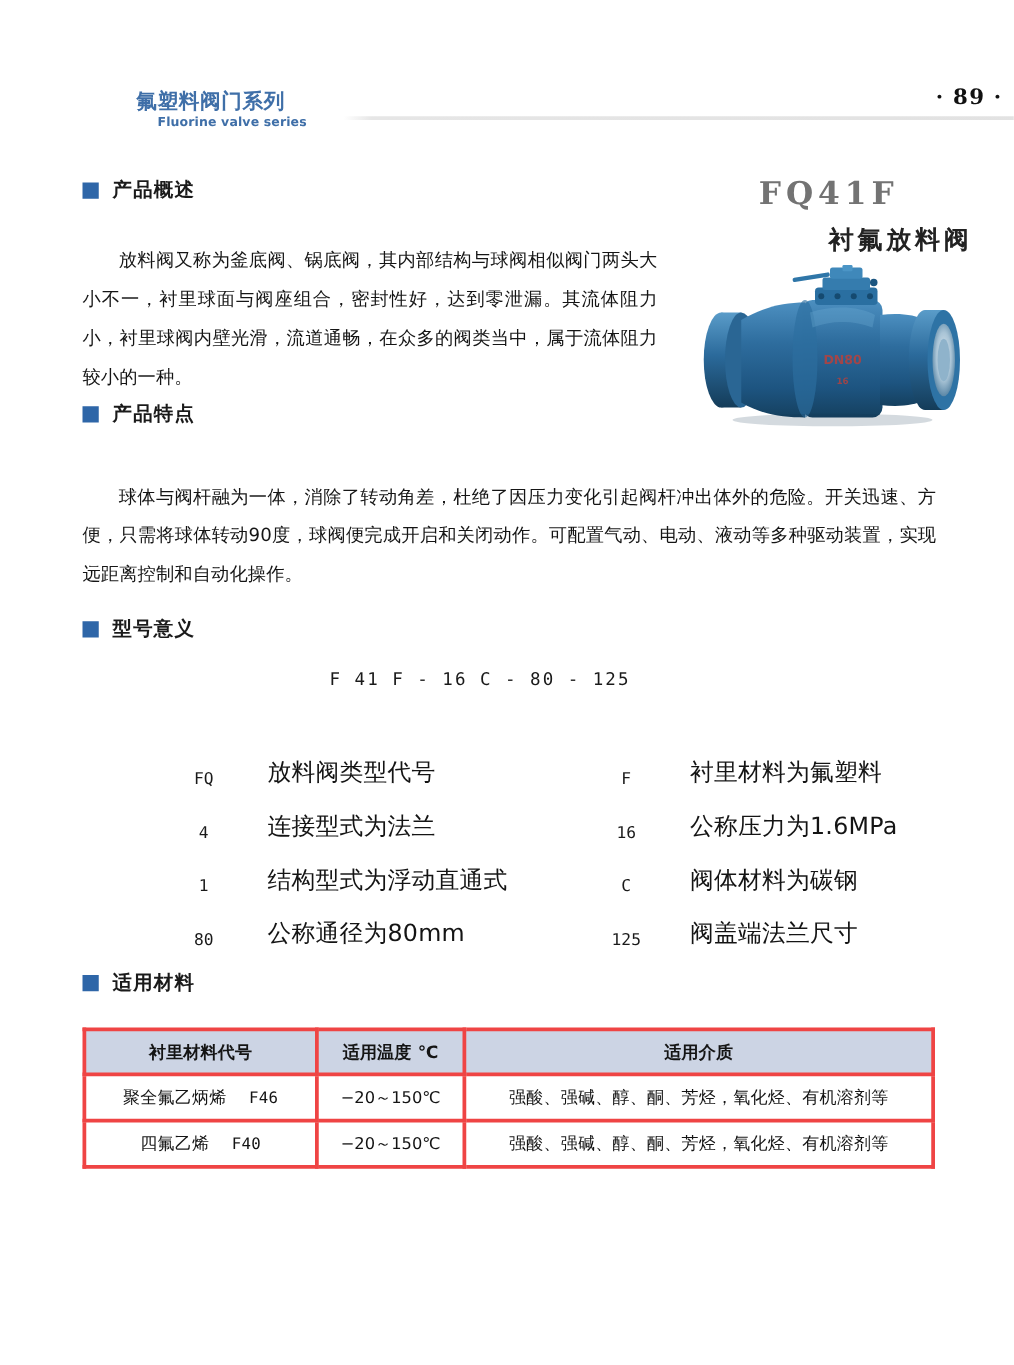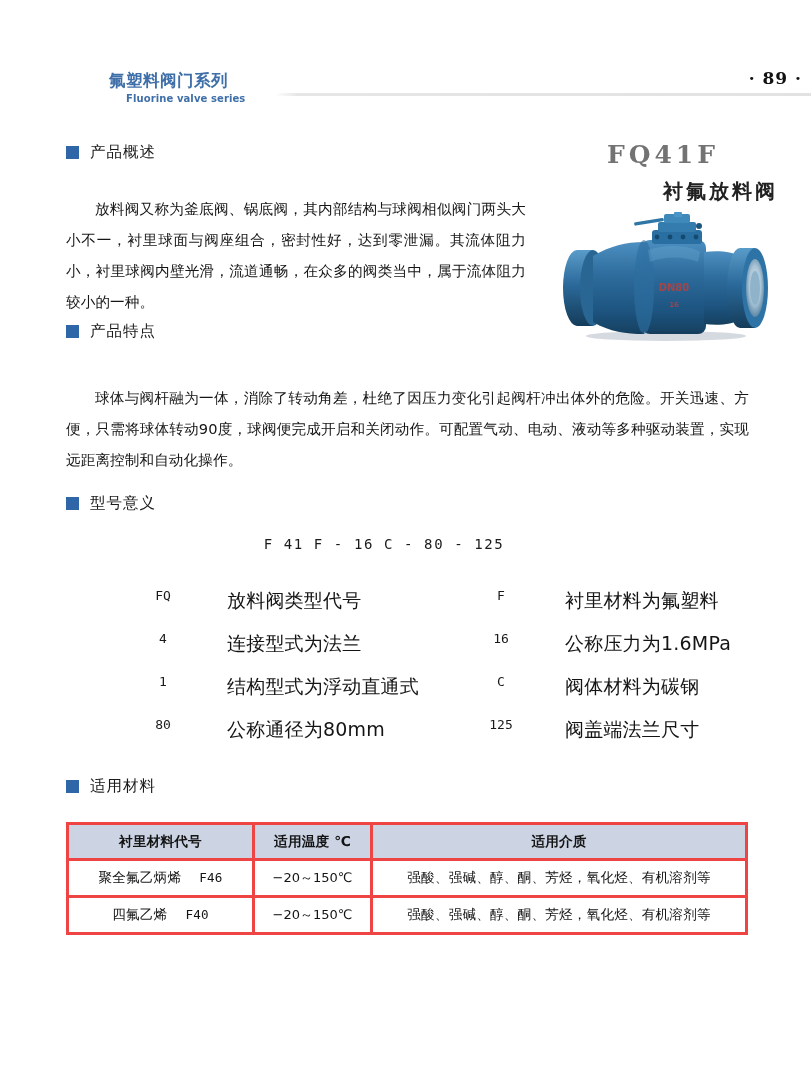--- a/index.html
+++ b/index.html
@@ -86,21 +86,21 @@
     position: absolute;
     left: 4px;
     top: 4px;
     width: 13px;
     height: 13px;
     background: #b9c9dd;
     z-index: -1;
   }
   .section-title {
     font-size: 15.5px;
-    font-weight: 400;
+    font-weight: 700;
     color: #1a1a1a;
     letter-spacing: 1px;
   }
 
   
   .para {
     position: absolute;
     font-size: 14.6px;
     line-height: 31px;
     color: #151515;
@@ -168,23 +168,22 @@
     width: 811px;
   }
   .legend-col {
     position: absolute;
     top: 0;
   }
   .legend-col.left  { left: 140px; }
   .legend-col.right { left: 478px; }
   .legend-row {
     display: flex;
-    align-items: flex-start;
+    align-items: flex-end;
     height: 43px;
-    gap: 13px;
   }
   .legend-code {
     width: 46px;
     text-align: center;
     font-family: "DejaVu Sans Mono", monospace;
     font-size: 13px;
     color: #1a1a1a;
     flex: none;
   }
   .legend-desc {

